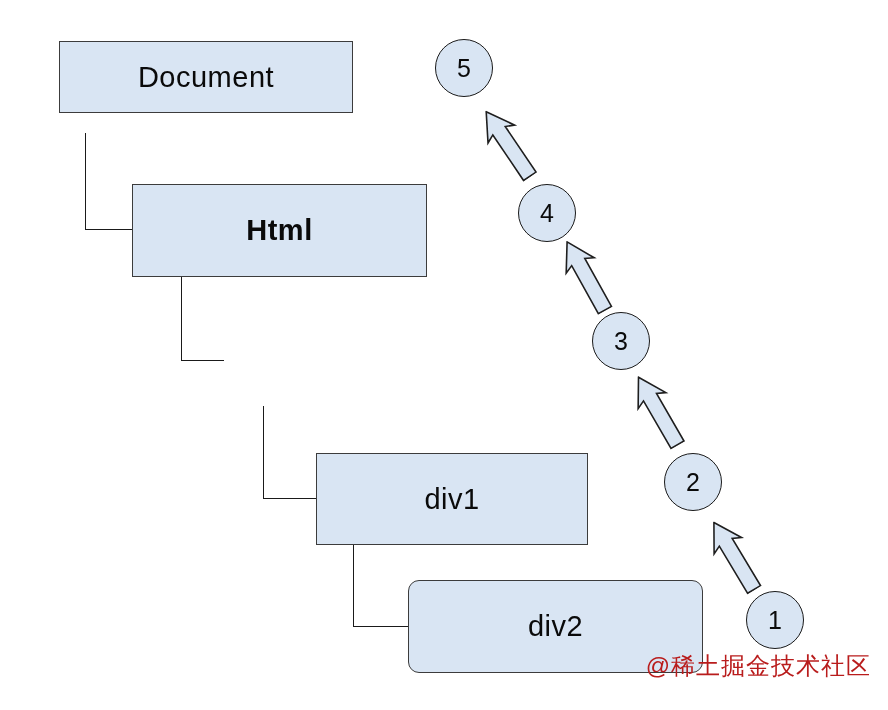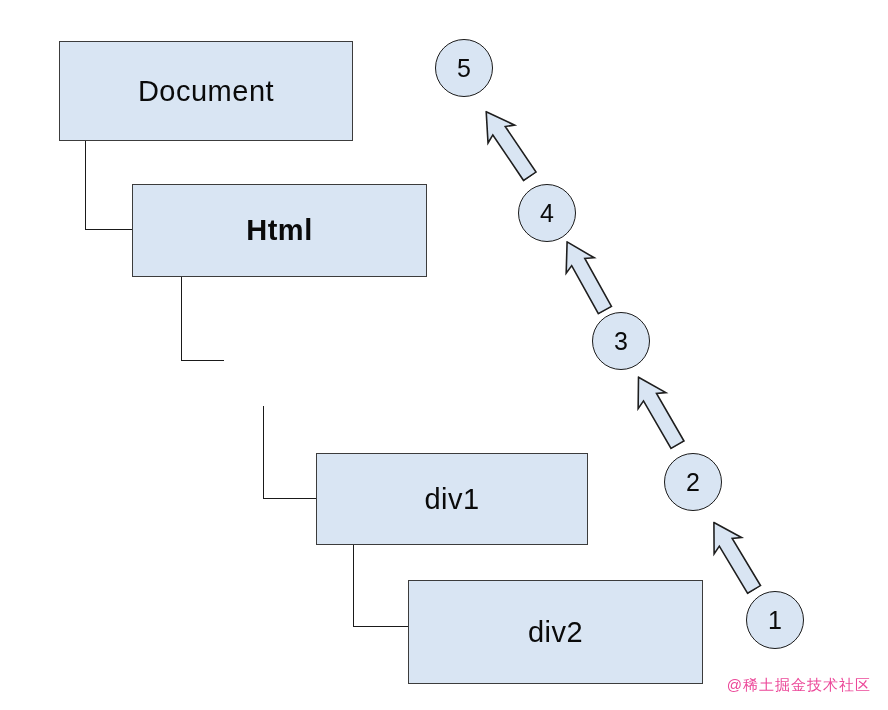--- a/index.html
+++ b/index.html
@@ -21,25 +21,25 @@
     box-sizing: border-box;
     background: #d9e5f3;
     border: 1.5px solid #3c3c3c;
     display: flex;
     align-items: center;
     justify-content: center;
     font-size: 29px;
     color: #0a0a0a;
     letter-spacing: 0.5px;
   }
-  .n-document { left: 59px;  top: 41px;  width: 294px; height: 100px; }
+  .n-document { left: 59px;  top: 41px;  width: 294px; height: 72px; }
   .n-html     { left: 132px; top: 184px; width: 295px; height: 93px; font-weight: bold; }
   .n-body     { left: 224px; top: 315px; width: 296px; height: 91px; }
   .n-div1     { left: 316px; top: 453px; width: 272px; height: 92px; }
-  .n-div2     { left: 408px; top: 580px; width: 295px; height: 104px; }
+  .n-div2     { left: 408px; top: 580px; width: 295px; height: 93px; border-radius: 11px; }
 
   
   .elbow {
     position: absolute;
     box-sizing: border-box;
     border-left: 1.3px solid #1a1a1a;
     border-bottom: 1.3px solid #1a1a1a;
   }
   .e-doc-html  { left: 85px;  top: 133px; width: 47px; height: 97px; }
   .e-html-body { left: 181px; top: 277px; width: 43px; height: 84px; }
@@ -81,23 +81,23 @@
   .arrow path {
     fill: #d9e5f3;
     stroke: #1f1f1f;
     stroke-width: 1.6;
     stroke-linejoin: miter;
   }
 
   .watermark {
     position: absolute;
     right: 17px;
-    bottom: 15px;
-    font-size: 15px;
-    color: #ec4899;
+    bottom: 28px;
+    font-size: 24px;
+    color: #b91c1c;
     letter-spacing: 1px;
   }
 </style>
 </head>
 <body>
 
 <div class="canvas">
 
   <div class="elbow e-doc-html"></div>
   <div class="elbow e-html-body"></div>

